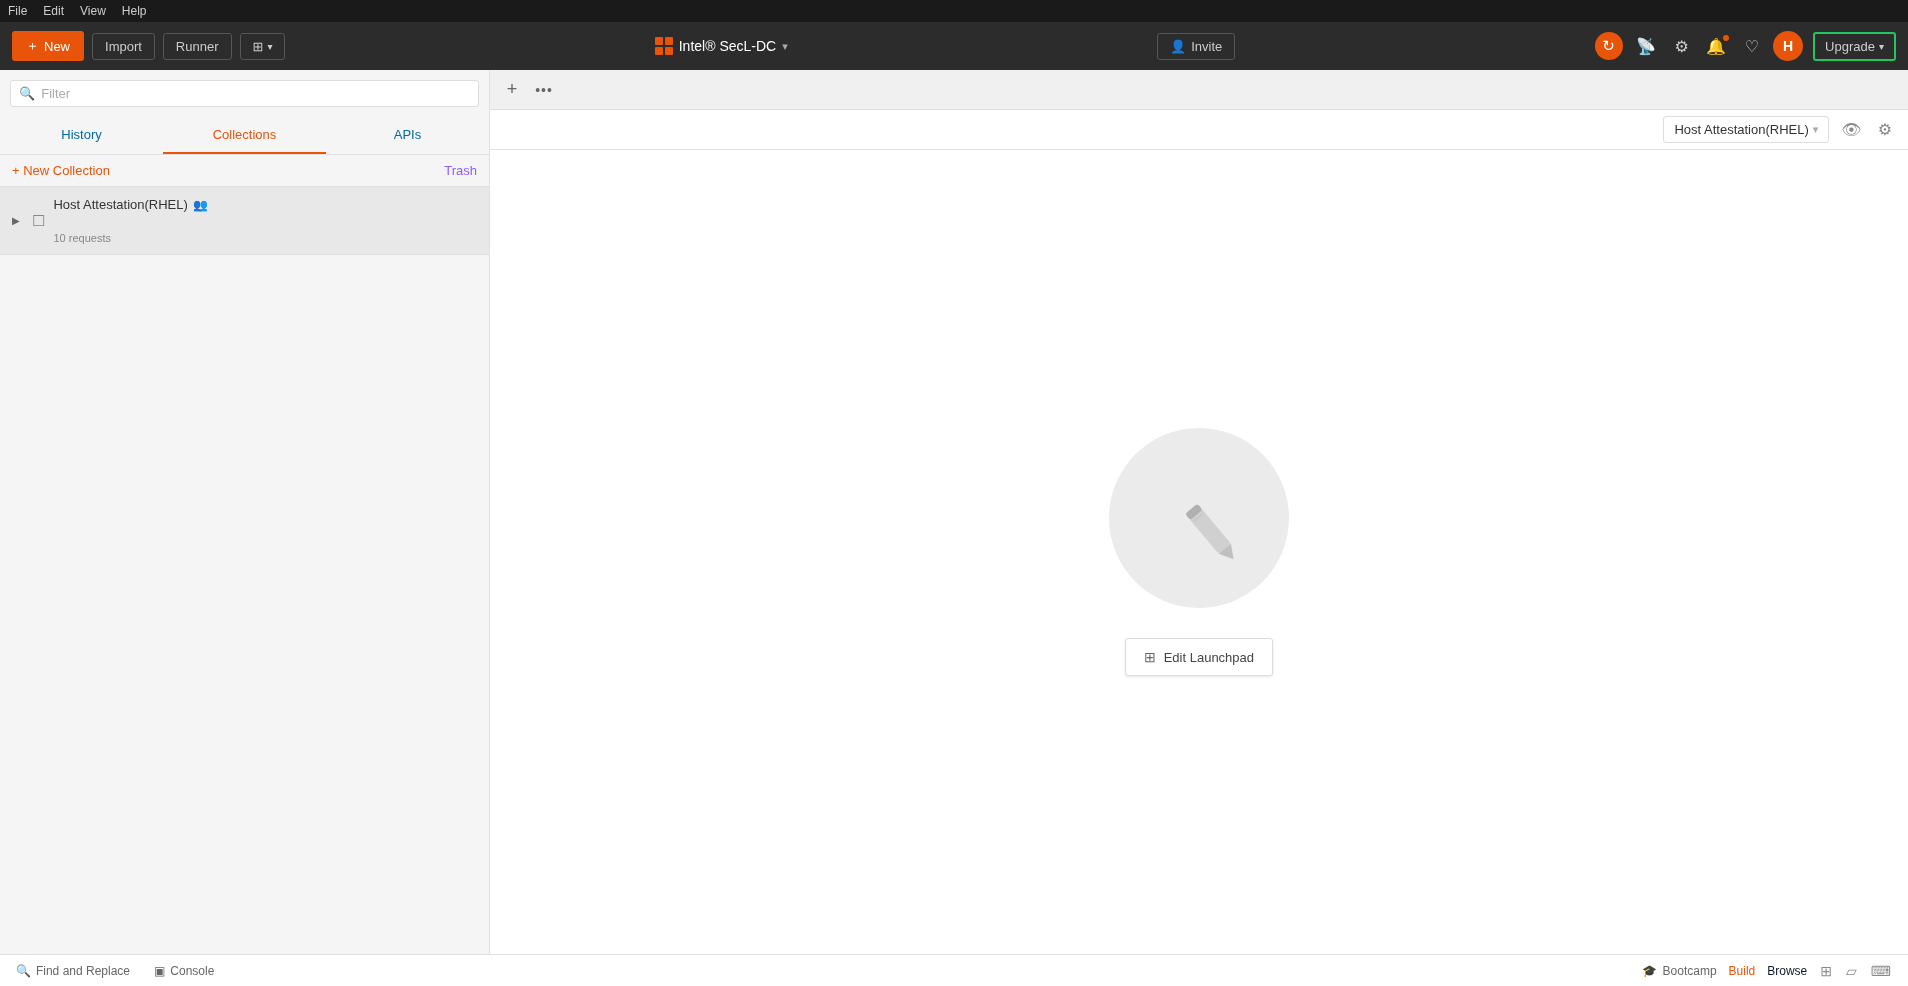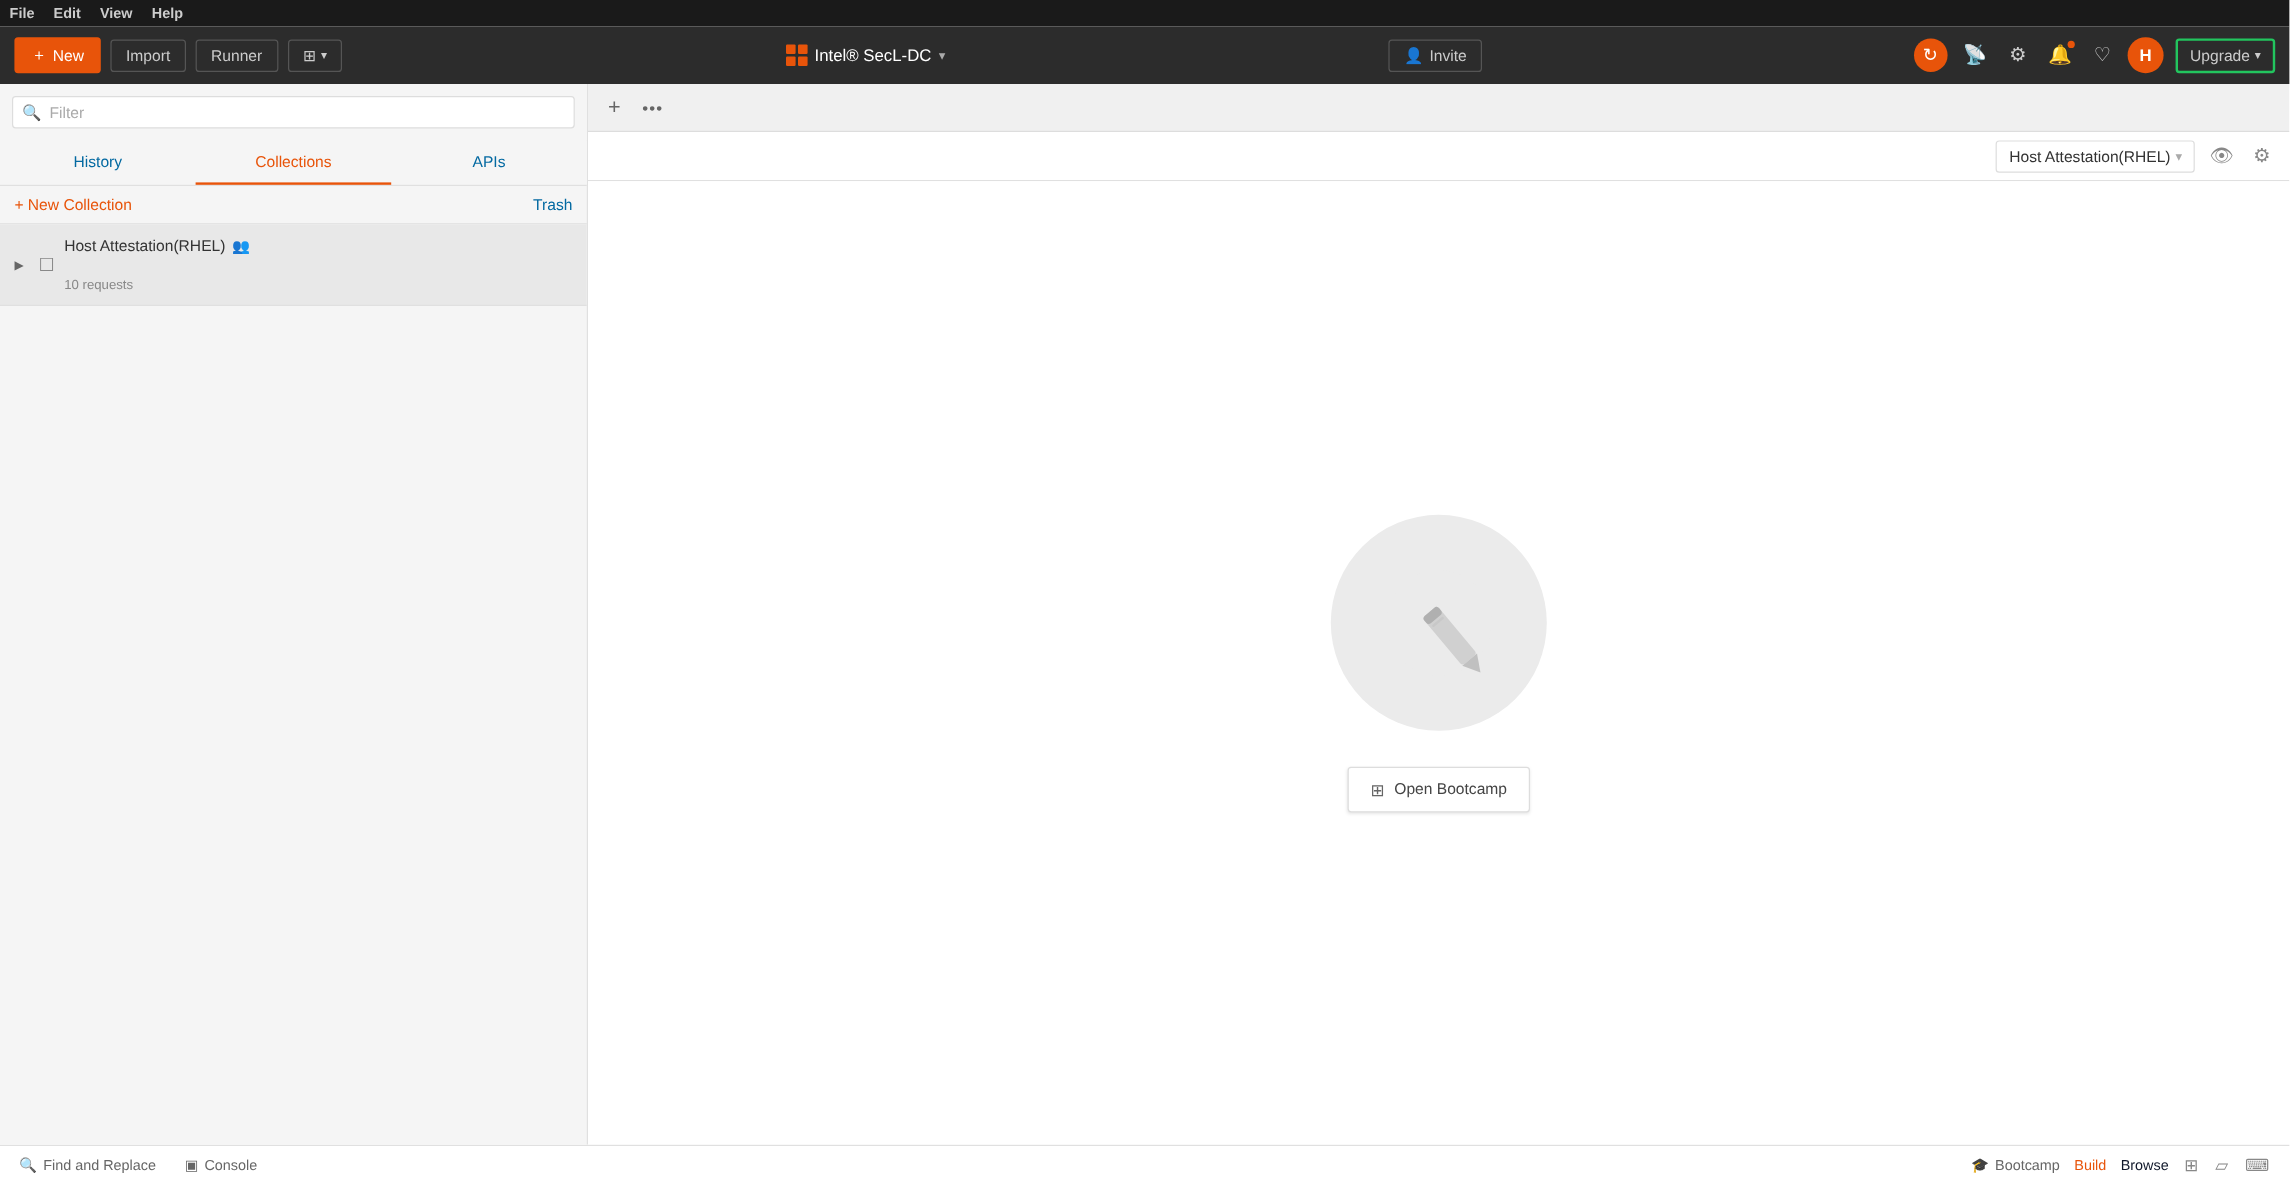--- a/index.html
+++ b/index.html
@@ -9,21 +9,21 @@
     #menu-bar {
       height: 22px;
       background: #1a1a1a;
       display: flex;
       align-items: center;
       padding: 0 8px;
       gap: 16px;
       color: #ccc;
       font-size: 12px;
     }
-    #menu-bar span { cursor: pointer; font-weight: bold; }
+    #menu-bar span { cursor: pointer; }
 
     
     #toolbar {
       height: 48px;
       background: #2c2c2c;
       display: flex;
       align-items: center;
       padding: 0 12px;
       gap: 8px;
     }
@@ -222,21 +222,21 @@
       color: #e8540a;
       font-size: 13px;
       cursor: pointer;
       display: flex;
       align-items: center;
       gap: 4px;
     }
     .trash-btn {
       background: none;
       border: none;
-      color: #0369a1;
+      color: #8b5cf6;
       font-size: 13px;
       cursor: pointer;
     }
 
     
     #collections-list {
       flex: 1;
       overflow-y: auto;
     }
     .collection-item {
@@ -552,21 +552,21 @@
           <g transform="translate(45,45) rotate(-40) translate(-20,-20)">
             <rect x="12" y="8" width="16" height="52" rx="3" fill="#d0d0d0"></rect>
             <polygon points="12,60 28,60 20,74" fill="#c0c0c0"></polygon>
             <rect x="12" y="8" width="16" height="8" rx="3" fill="#b0b0b0"></rect>
             <rect x="14" y="18" width="12" height="2" fill="#c8c8c8" rx="1"></rect>
           </g>
         </svg>
       </div>
       <button class="open-launchpad-btn">
         <span style="font-size:14px;color:#666;">⊞</span>
-        <span>Open Bootcamp</span>
+        <span>Edit Launchpad</span>
       </button>
     </div>
 
   </div>
 </div>
 
 <div id="status-bar">
   <div class="status-left">
     <div class="status-item">
       <span style="font-size:12px;">🔍</span>

